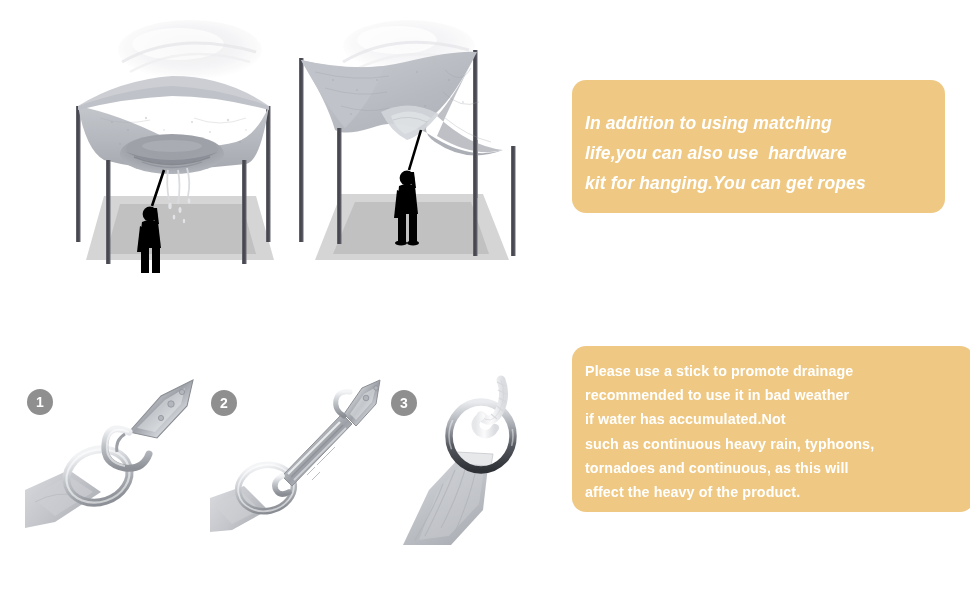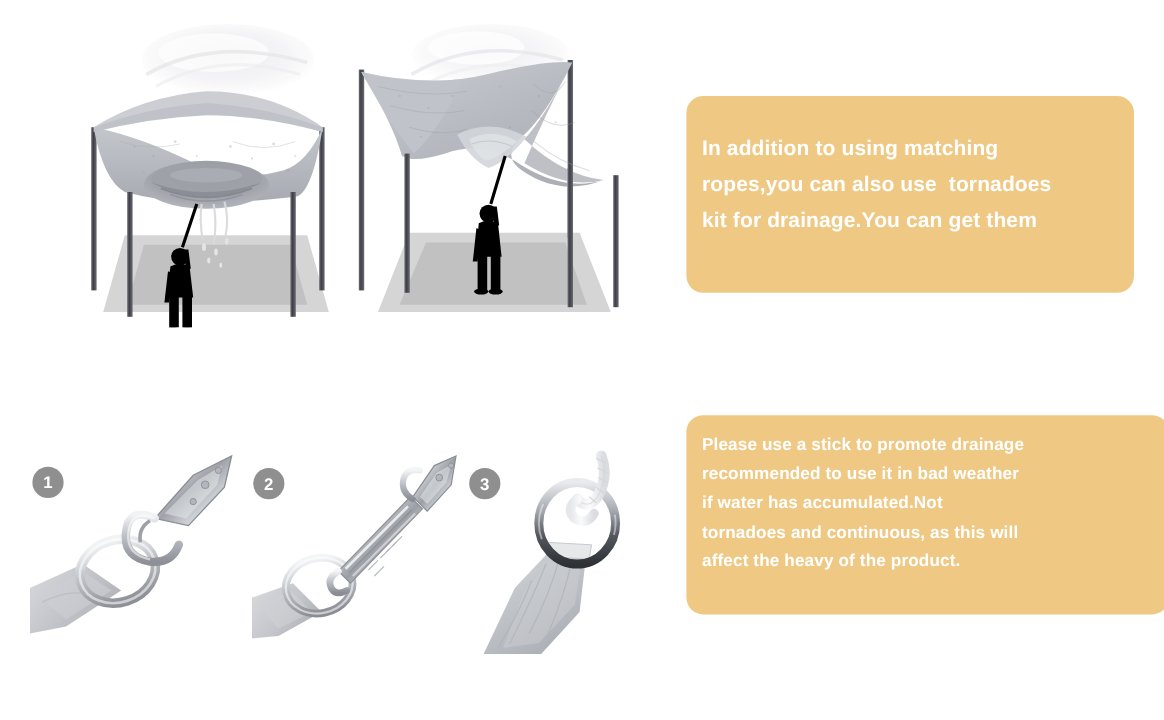--- a/index.html
+++ b/index.html
@@ -24,22 +24,23 @@
     border-radius: 14px;
     box-sizing: border-box;
     color: #ffffff;
     font-weight: bold;
     letter-spacing: 0.1px;
   }
   #callout-top {
     left: 572px;
     top: 80px;
     width: 373px;
-    height: 164px;
+    height: 133px;
     padding: 28px 22px 0 13px;
+    font-style: italic;
   }
   #callout-top .line {
     font-size: 17.5px;
     line-height: 30px;
     white-space: pre;
   }
   #callout-bottom {
     left: 572px;
     top: 346px;
     width: 402px;
@@ -454,23 +455,24 @@
     </g>
   </svg>
 </div>
 
 <div class="badge" id="badge-1">1</div>
 <div class="badge" id="badge-2">2</div>
 <div class="badge" id="badge-3">3</div>
 
 <div class="callout" id="callout-top">
   <div class="line">In addition to using matching</div>
-  <div class="line">ropes,you can also use  tornadoes</div>
-  <div class="line">kit for drainage.You can get them</div>
+  <div class="line">life,you can also use  hardware</div>
+  <div class="line">kit for hanging.You can get ropes</div>
 </div>
 
 <div class="callout" id="callout-bottom">
   <div class="line">Please use a stick to promote drainage</div>
   <div class="line">recommended to use it in bad weather</div>
   <div class="line">if water has accumulated.Not</div>
+  <div class="line">such as continuous heavy rain, typhoons,</div>
   <div class="line">tornadoes and continuous, as this will</div>
   <div class="line">affect the heavy of the product.</div>
 </div>
 
 </body></html>

